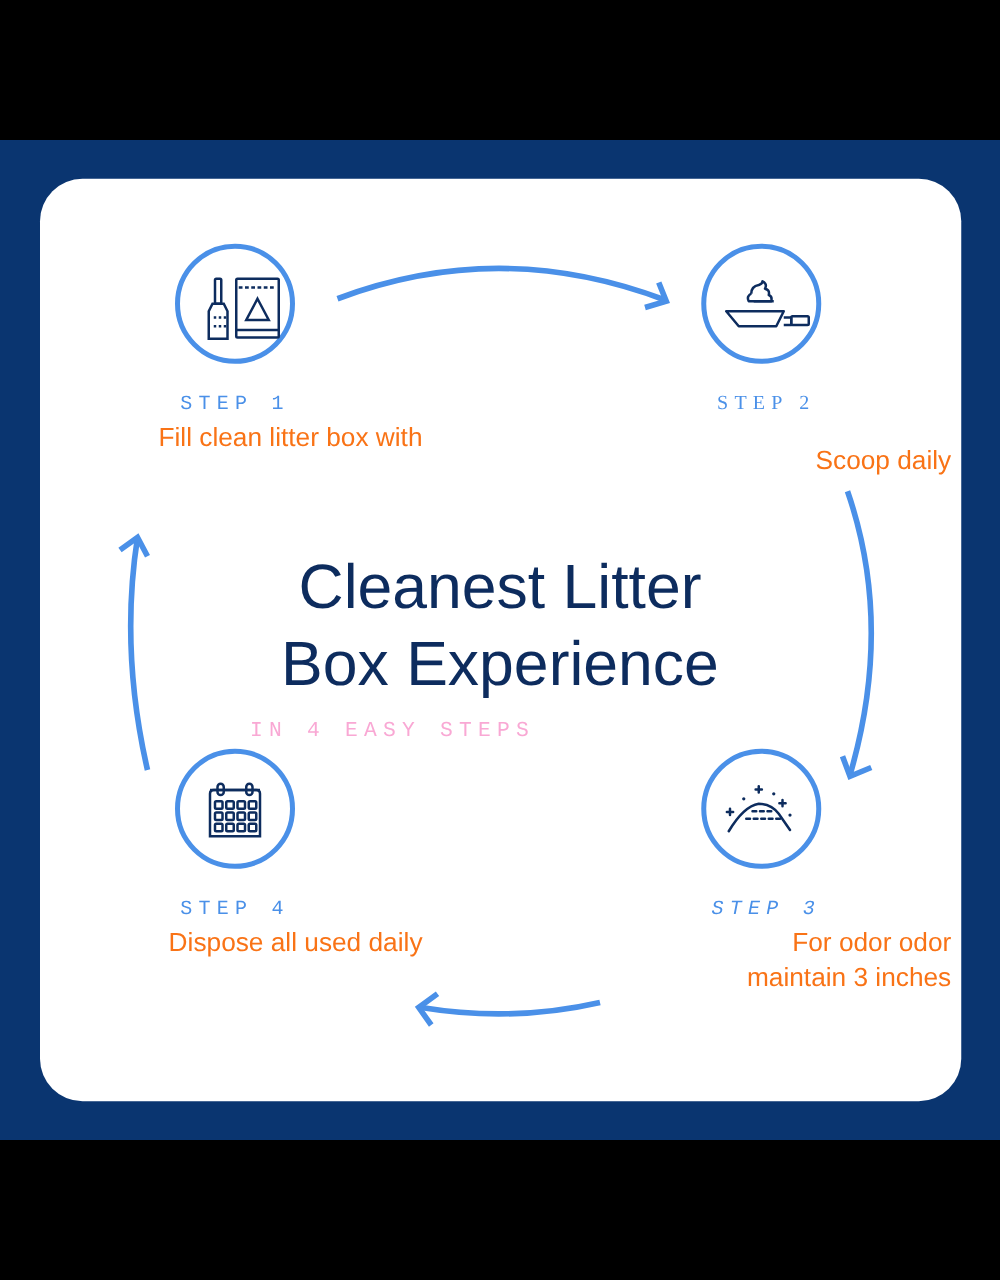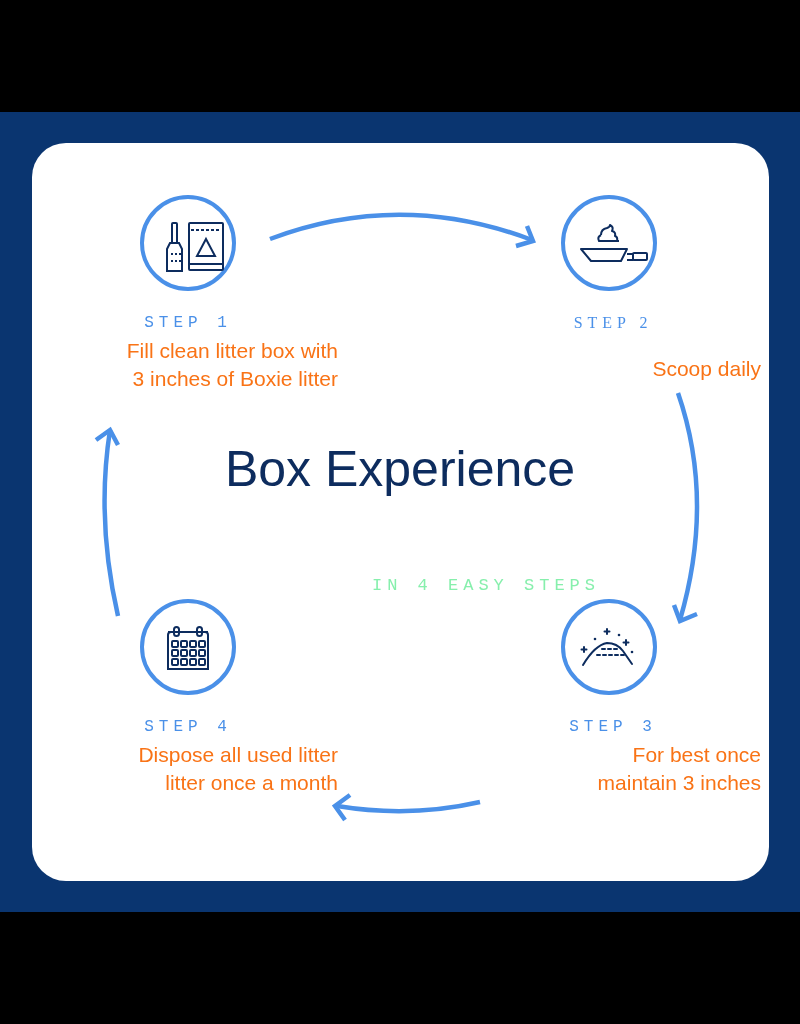--- a/index.html
+++ b/index.html
@@ -28,23 +28,23 @@
   }
   .step-text {
     position: absolute; color: #f97316; font-size: 21px; line-height: 28px;
     text-align: right; width: 300px;
   }
   .title {
     position: absolute; left: 100px; top: 438px; width: 600px; text-align: center;
     color: #0d2c5e; font-size: 50px; line-height: 62px; font-weight: normal; margin: 0;
   }
   .subtitle {
-    position: absolute; left: 200px; top: 576px; width: 400px; text-align: right;
+    position: absolute; left: 200px; top: 576px; width: 400px; text-align: left;
     font-family: "Liberation Mono", "DejaVu Sans Mono", monospace;
-    font-size: 17px; letter-spacing: 5px; color: #86efac;
+    font-size: 17px; letter-spacing: 5px; color: #f9a8d4;
   }
 </style>
 </head>
 <body>
 
 <div class="band"></div>
 <div class="card"></div>
 
 <svg class="arrows" viewBox="0 0 800 1024">
   <g fill="none" stroke="#4a90e8" stroke-width="4.5" stroke-linecap="butt" stroke-linejoin="miter">
@@ -73,40 +73,40 @@
       <rect x="45" y="24" width="34" height="47" rx="1"></rect>
       <line x1="47" y1="31" x2="77" y2="31" stroke-dasharray="3 2"></line>
       <path d="M62 40 L71 57 L53 57 Z"></path>
       <line x1="45" y1="65" x2="79" y2="65"></line>
     </g>
   </svg>
 </div>
 <div class="step-label" style="left:58px; top:314px;">STEP 1</div>
 <div class="step-text" style="left:38px; top:337px;">
   <div>Fill clean litter box with</div>
-  <div>3 inches of Boxie litter</div>
 </div>
 
 <div class="icon-circle" style="left:561px; top:195px;">
   <svg viewBox="0 0 88 88">
     <g fill="none" stroke="#0d2c5e" stroke-width="2" stroke-linejoin="round">
       <path d="M36 36 q0-6 6-7 q3-1 3-3 q4 2 2 6 q4 1 3 5 q3 1 2 5 h-18 q-2-4 2-6"></path>
       <path d="M38 42 h16"></path>
       <path d="M16 50 h46 l-6 12 h-30 z"></path>
       <path d="M62 55 h6 v6 h-6"></path>
       <rect x="68" y="54" width="14" height="7" rx="1"></rect>
     </g>
   </svg>
 </div>
 <div class="step-label" style="left:483px; top:314px;font-family:Liberation Serif, serif;">STEP 2</div>
 <div class="step-text" style="left:461px; top:355px;">
   <div>Scoop daily</div>
 </div>
 
 <h1 class="title">
+  <div>Cleanest Litter</div>
   <div>Box Experience</div>
 </h1>
 <div class="subtitle">IN 4 EASY STEPS</div>
 
 <div class="icon-circle" style="left:561px; top:599px;">
   <svg viewBox="0 0 88 88">
     <g fill="none" stroke="#0d2c5e" stroke-width="2" stroke-linecap="round">
       <path d="M18 62 Q30 42 42 40 Q52 40 58 48 L67 61"></path>
       <line x1="32" y1="52" x2="60" y2="52" stroke-dasharray="3 3"></line>
       <line x1="37" y1="46" x2="54" y2="46" stroke-dasharray="3 3"></line>
@@ -114,23 +114,23 @@
       <path d="M42 26 v5 M39.5 28.5 h5"></path>
       <path d="M61 37 v5 M58.5 39.5 h5"></path>
     </g>
     <g fill="#0d2c5e">
       <circle cx="30" cy="36" r="1.3"></circle>
       <circle cx="54" cy="32" r="1.3"></circle>
       <circle cx="67" cy="49" r="1.3"></circle>
     </g>
   </svg>
 </div>
-<div class="step-label" style="left:483px; top:718px;">STEP 3</div>
+<div class="step-label" style="left:483px; top:718px;font-style:italic;">STEP 3</div>
 <div class="step-text" style="left:461px; top:741px;">
-  <div>For best once</div>
+  <div>For odor odor</div>
   <div>maintain 3 inches</div>
 </div>
 
 <div class="icon-circle" style="left:140px; top:599px;">
   <svg viewBox="0 0 88 88">
     <g fill="none" stroke="#0d2c5e" stroke-width="2">
       <path d="M24 66 V32 q0-3 3-3 h34 q3 0 3 3 V66 Z"></path>
       <path d="M24 29 h40"></path>
       <rect x="30" y="24" width="5" height="9" rx="2.5"></rect>
       <rect x="53" y="24" width="5" height="9" rx="2.5"></rect>
@@ -144,15 +144,14 @@
       <rect x="55" y="47" width="6" height="6" rx="1"></rect>
       <rect x="28" y="56" width="6" height="6" rx="1"></rect>
       <rect x="37" y="56" width="6" height="6" rx="1"></rect>
       <rect x="46" y="56" width="6" height="6" rx="1"></rect>
       <rect x="55" y="56" width="6" height="6" rx="1"></rect>
     </g>
   </svg>
 </div>
 <div class="step-label" style="left:58px; top:718px;">STEP 4</div>
 <div class="step-text" style="left:38px; top:741px;">
-  <div>Dispose all used litter</div>
-  <div>litter once a month</div>
+  <div>Dispose all used daily</div>
 </div>
 
 </body></html>

